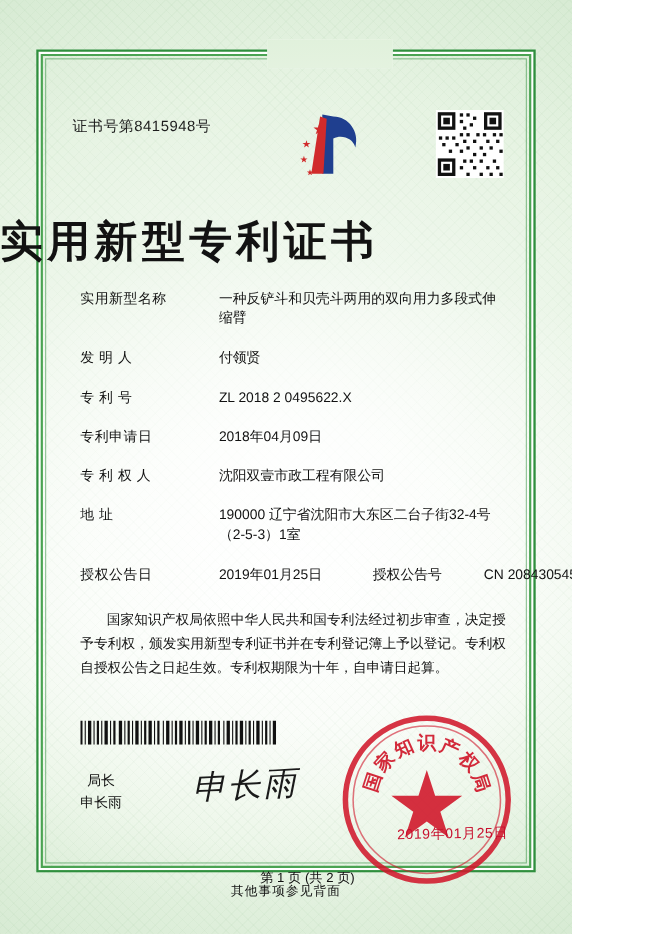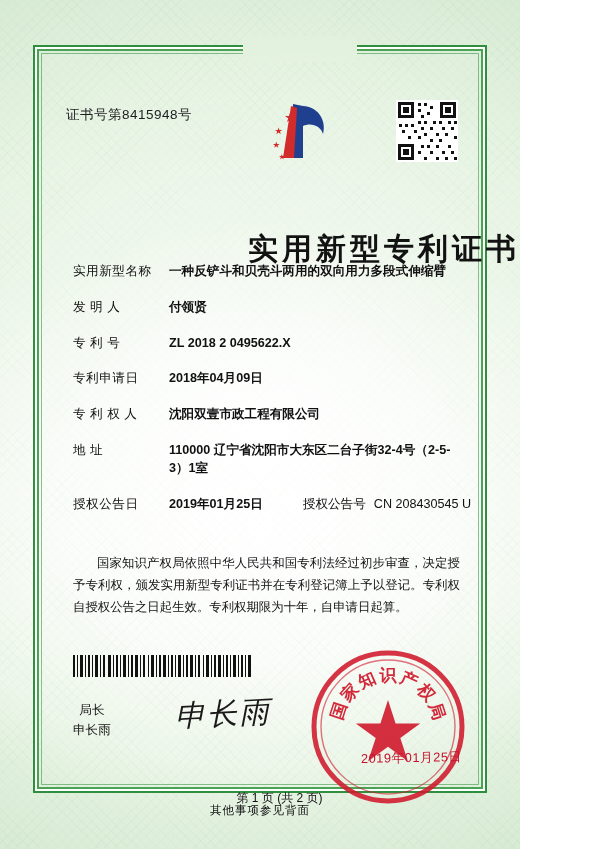--- a/index.html
+++ b/index.html
@@ -53,46 +53,46 @@
   }
   .cert-no{
     position:absolute;left:66px;top:106px;
     font-size:13.5px;color:#1d1d1d;letter-spacing:0.5px;
   }
   .qr{
     position:absolute;right:62px;top:100px;width:62px;height:62px;
   }
   .title{
     position:absolute;left:0;right:0;top:193px;
-    text-align:right;
+    text-align:left;
     font-family:"DejaVu Sans", sans-serif;
     font-weight:bold;
-    font-size:30px;
+    font-size:39px;
     letter-spacing:4px;
     color:#121212;
-    margin-top:36px;
   }
   .fields{
     position:absolute;left:73px;top:262px;right:60px;
     font-size:12.6px;color:#111;
   }
   .row{
     display:flex;
     margin-bottom:17.5px;
     line-height:1.45;
+    gap:30px;
   }
   .lbl{
     flex:0 0 96px;
     letter-spacing:0.5px;
     white-space:nowrap;
   }
-  .val{flex:1 1 auto;font-weight:bold;}
+  .val{flex:1 1 auto;}
   .row.inline .val{flex:0 0 auto;}
   .sub-lbl{
-    margin-left:40px;
+    margin-left:16px;
     white-space:nowrap;
   }
   .sub-val{margin-left:8px;white-space:nowrap;}
   .paras{
     position:absolute;left:73px;right:60px;top:512px;
     font-size:12.4px;line-height:1.78;color:#111;text-align:justify;margin-top:40px;
   }
   .paras p{margin:0 0 2px 0;text-indent:24px;}
   .barcode{
     position:absolute;left:73px;top:655px;width:178px;height:22px;
@@ -227,21 +227,21 @@
     <div class="row">
       <div class="lbl">专利申请日</div>
       <div class="val">2018年04月09日</div>
     </div>
     <div class="row">
       <div class="lbl">专 利 权 人</div>
       <div class="val">沈阳双壹市政工程有限公司</div>
     </div>
     <div class="row">
       <div class="lbl">地 址</div>
-      <div class="val">110000 辽宁省沈阳市大东区二台子街32-4号（2-5-3）1室</div>
+      <div class="val">190000 辽宁省沈阳市大东区二台子街32-4号（2-5-3）1室</div>
     </div>
     <div class="row inline">
       <div class="lbl">授权公告日</div>
       <div class="val">2019年01月25日</div>
       <div class="sub-lbl">授权公告号</div>
       <div class="sub-val">CN 208430545 U</div>
     </div>
   </div>
 
   <div class="paras">

